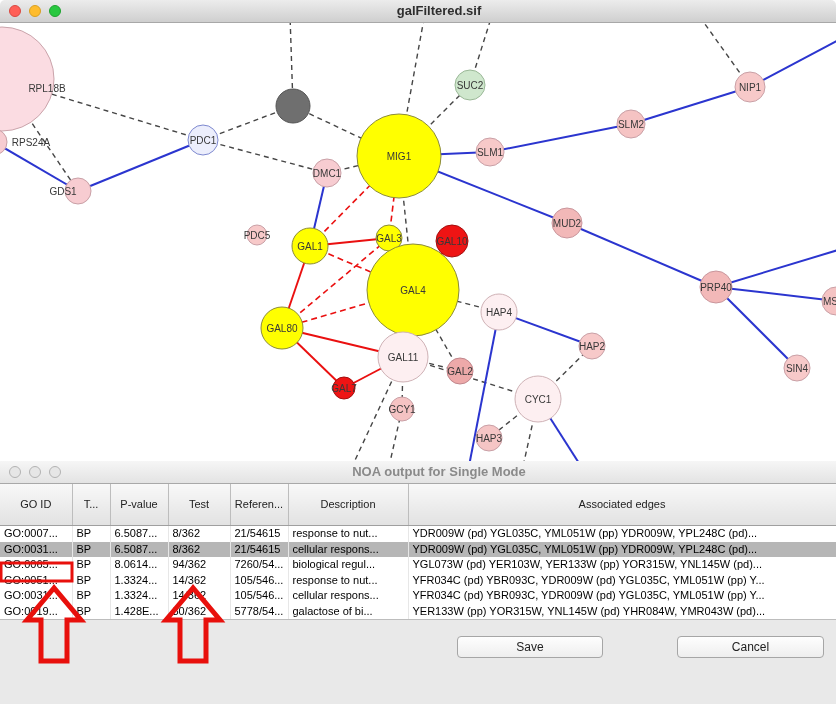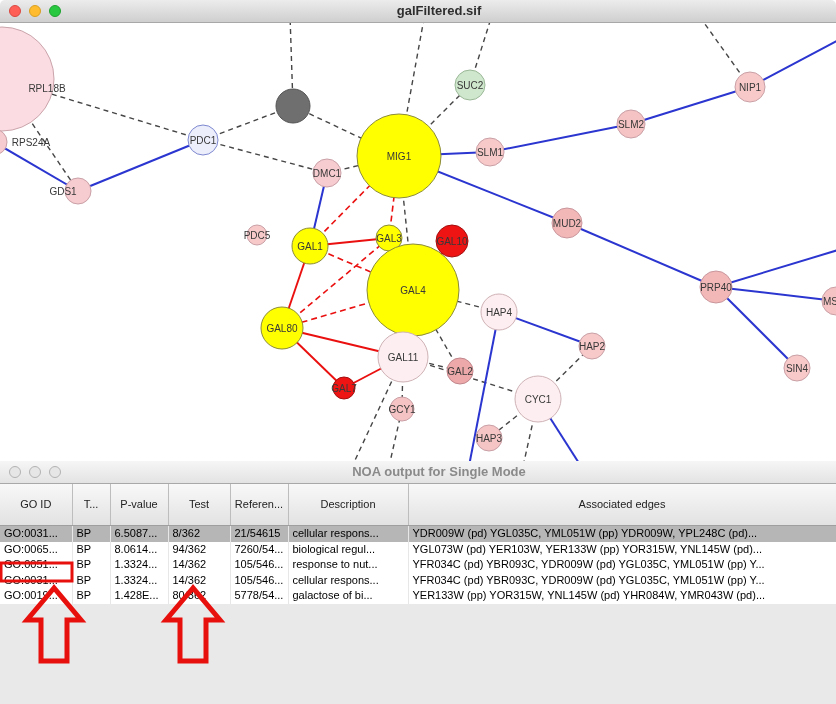--- a/index.html
+++ b/index.html
@@ -199,20 +199,29 @@
             <th>GO ID</th>
             <th>T...</th>
             <th>P-value</th>
             <th>Test</th>
             <th>Referen...</th>
             <th>Description</th>
             <th>Associated edges</th>
           </tr>
       </thead>
       <tbody id="noa-body">
+          <tr>
+            <td>GO:0007...</td>
+            <td>BP</td>
+            <td>6.5087...</td>
+            <td>8/362</td>
+            <td>21/54615</td>
+            <td>response to nut...</td>
+            <td>YDR009W (pd) YGL035C, YML051W (pp) YDR009W, YPL248C (pd)...</td>
+          </tr>
           <tr class="selected">
             <td>GO:0031...</td>
             <td>BP</td>
             <td>6.5087...</td>
             <td>8/362</td>
             <td>21/54615</td>
             <td>cellular respons...</td>
             <td>YDR009W (pd) YGL035C, YML051W (pp) YDR009W, YPL248C (pd)...</td>
           </tr>
           <tr>
@@ -247,20 +256,24 @@
             <td>BP</td>
             <td>1.428E...</td>
             <td>80/362</td>
             <td>5778/54...</td>
             <td>galactose of bi...</td>
             <td>YER133W (pp) YOR315W, YNL145W (pd) YHR084W, YMR043W (pd)...</td>
           </tr>
         </tbody>
     </table>
 
+    <div class="footer">
+      <button class="btn save">Save</button>
+      <button class="btn cancel">Cancel</button>
+    </div>
   </section>
 
   <svg id="annotation-overlay" viewBox="0 0 836 704" xmlns="http://www.w3.org/2000/svg">
     <rect x="1" y="563" width="71" height="18" fill="none" stroke="#e8100c" stroke-width="3"></rect>
     <polygon points="54,588 27,620 41,620 41,661 67,661 67,620 81,620" fill="none" stroke="#e8100c" stroke-width="5" stroke-linejoin="miter"></polygon>
     <polygon points="193,588 166,620 180,620 180,661 206,661 206,620 220,620" fill="none" stroke="#e8100c" stroke-width="5" stroke-linejoin="miter"></polygon>
   </svg>
 
 </div>
 

